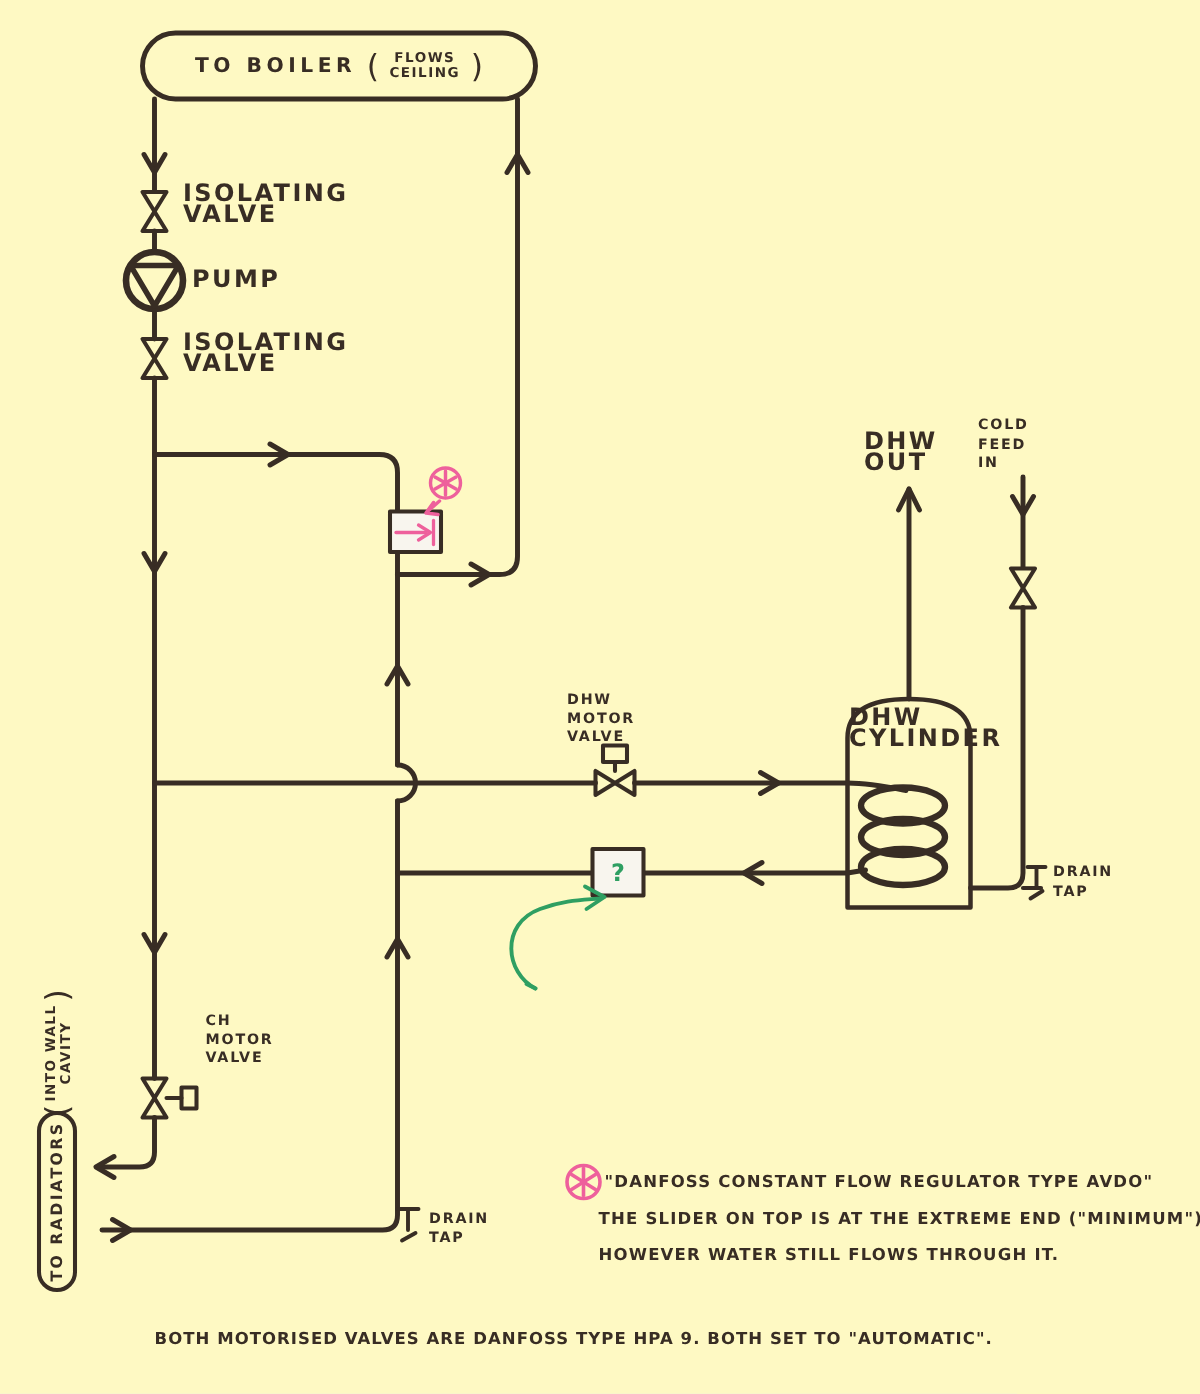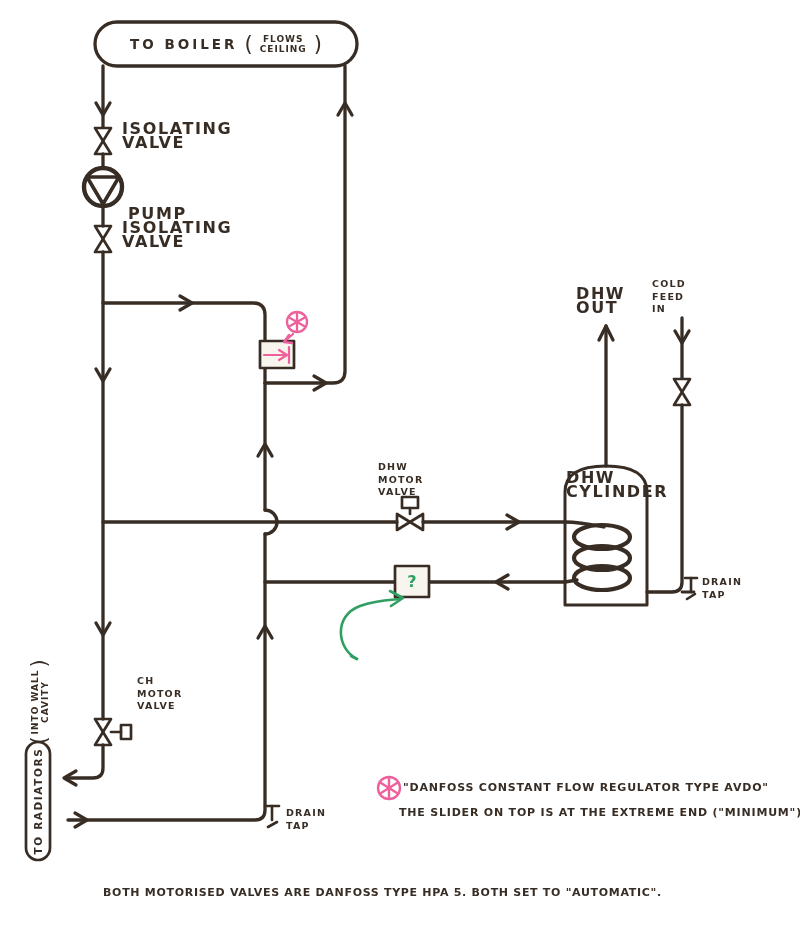--- a/index.html
+++ b/index.html
@@ -3,21 +3,21 @@
 <meta charset="utf-8">
 <style>
   html,body{margin:0;padding:0;}
   body{
     width:800px;height:929px;
     background:#efece4;
     font-family:"DejaVu Sans","Liberation Sans",sans-serif;
   }
   .paper{
     position:relative;width:800px;height:929px;
-    background:#ffffff;
+    background:#fef9c3;
     overflow:hidden;
     color:#382d24;
   }
   svg{position:absolute;left:0;top:0;}
   .lbl{
     position:absolute;
     white-space:pre-line;
     font-size:16px;line-height:14px;
     letter-spacing:1.6px;font-weight:700;
     color:#382d24;
@@ -224,21 +224,21 @@
   <div class="boiler-label">
     <span class="main">TO BOILER</span>
     <span class="paren">(</span>
     <span class="paren-sub">FLOWS
 CEILING</span>
     <span class="paren">)</span>
   </div>
 
   <div class="lbl" style="left:122px;top:122px;">ISOLATING
 VALVE</div>
-  <div class="lbl" style="left:128px;top:179px;margin-top:28px;">PUMP</div>
+  <div class="lbl" style="left:128px;top:179px;">PUMP</div>
   <div class="lbl" style="left:122px;top:221px;">ISOLATING
 VALVE</div>
   <div class="lbl small center" style="left:378px;top:461px;width:64px;">DHW
 MOTOR
 VALVE</div>
   <div class="lbl small" style="left:137px;top:675px;">CH
 MOTOR
 VALVE</div>
   <div class="lbl center" style="left:566px;top:471px;width:81px;">DHW
 CYLINDER</div>
@@ -257,15 +257,16 @@
   <div class="cap-label">TO RADIATORS</div>
   <div class="cap-sub">
     <span class="paren">(</span>
     <span class="paren-sub">INTO WALL
 CAVITY</span>
     <span class="paren">)</span>
   </div>
 
   <div class="reg-note-line" style="left:403px;top:781px;">"DANFOSS CONSTANT FLOW REGULATOR TYPE AVDO"</div>
   <div class="reg-note-line" style="left:399px;top:806px;">THE SLIDER ON TOP IS AT THE EXTREME END ("MINIMUM"),</div>
-  <div class="note nowrap tight" style="left:103px;top:884px;">BOTH MOTORISED VALVES ARE DANFOSS TYPE HPA 5.   BOTH SET TO "AUTOMATIC".</div>
+  <div class="reg-note-line" style="left:399px;top:830px;">HOWEVER  WATER  STILL  FLOWS  THROUGH  IT.</div>
+  <div class="note nowrap tight" style="left:103px;top:884px;">BOTH MOTORISED VALVES ARE DANFOSS TYPE HPA 9.   BOTH SET TO "AUTOMATIC".</div>
 
 </div>
 
 </body></html>

